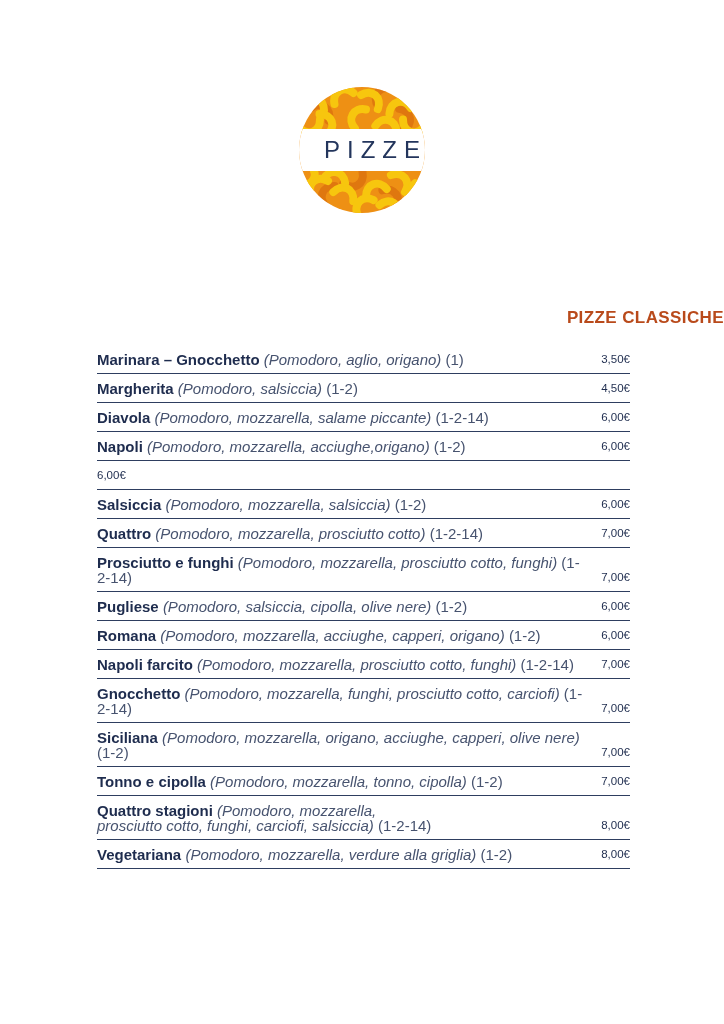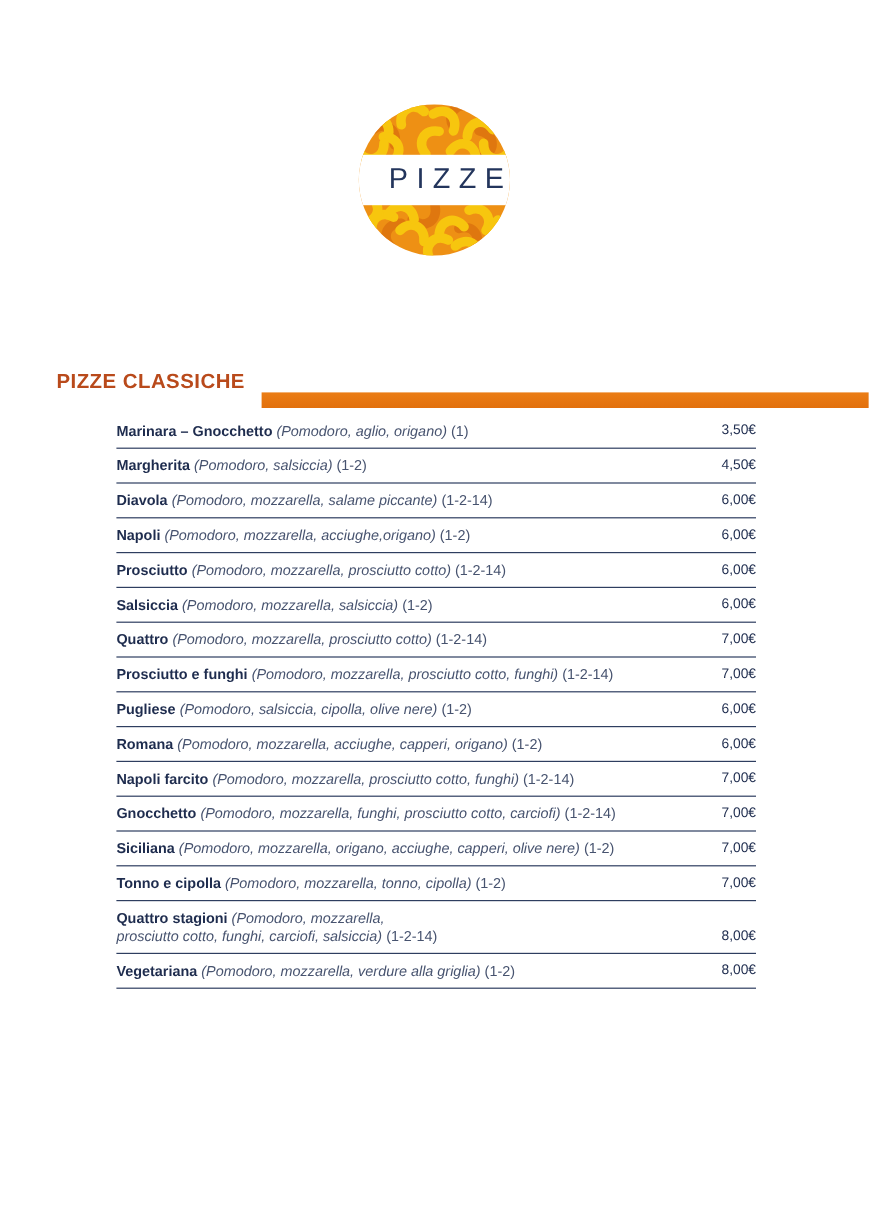--- a/index.html
+++ b/index.html
@@ -33,43 +33,43 @@
   .logo-bg{fill:var(--logo-orange);}
   .logo-text{
     position:absolute;left:0;top:46px;width:100%;height:38px;
     line-height:38px;text-align:right;
     font-size:24px;letter-spacing:7px;padding-left:7px;
     color:#23355C;font-weight:400;
   }
 
   
   .section-header{
-    margin:92px 0 0 47px;
-    display:flex;align-items:flex-end;
+    margin:92px 0 0 64px;
+    display:flex;align-items:flex-end;flex-direction:column;
   }
   .section-title{
     font-size:17px;font-weight:bold;letter-spacing:.4px;
     color:var(--accent-heading);line-height:22px;white-space:nowrap;
   }
   .section-bar{
     flex:1;height:13px;margin-left:14px;
     background:linear-gradient(var(--accent-bar), #E2700D);
     transform:translateY(11px);
   }
 
   
   .menu{
     margin:16px 94px 0 97px;
   }
   .menu-row{
     display:flex;align-items:flex-end;
     padding:7px 0 6px 0;
     border-bottom:1px solid var(--rule);
   }
-  .row-text{flex:1;padding-right:14px;font-size:12px;line-height:15px;}
+  .row-text{flex:1;padding-right:14px;font-size:15px;line-height:15px;}
   .item-name{font-weight:bold;color:var(--navy);}
   .item-desc,.item-desc2{font-style:italic;color:var(--desc);}
   .item-allergens{color:var(--desc);}
   .item-price{
     font-size:11.5px;color:var(--navy);white-space:nowrap;line-height:15px;
   }
 </style>
 </head>
 <body>
 
@@ -157,25 +157,20 @@
     <div class="menu-row">
       <div class="row-text">
         <span class="item-name">Napoli</span>
         <span class="item-desc"> (Pomodoro, mozzarella, acciughe,origano)</span>
         <span class="item-allergens"> (1-2)</span>
       </div>
       <div class="item-price">6,00€</div>
     </div>
 
     <div class="menu-row">
-      <div class="row-text">
-        <span class="item-name">Prosciutto</span>
-        <span class="item-desc"> (Pomodoro, mozzarella, prosciutto cotto)</span>
-        <span class="item-allergens"> (1-2-14)</span>
-      </div>
       <div class="item-price">6,00€</div>
     </div>
 
     <div class="menu-row">
       <div class="row-text">
         <span class="item-name">Salsiccia</span>
         <span class="item-desc"> (Pomodoro, mozzarella, salsiccia)</span>
         <span class="item-allergens"> (1-2)</span>
       </div>
       <div class="item-price">6,00€</div>

